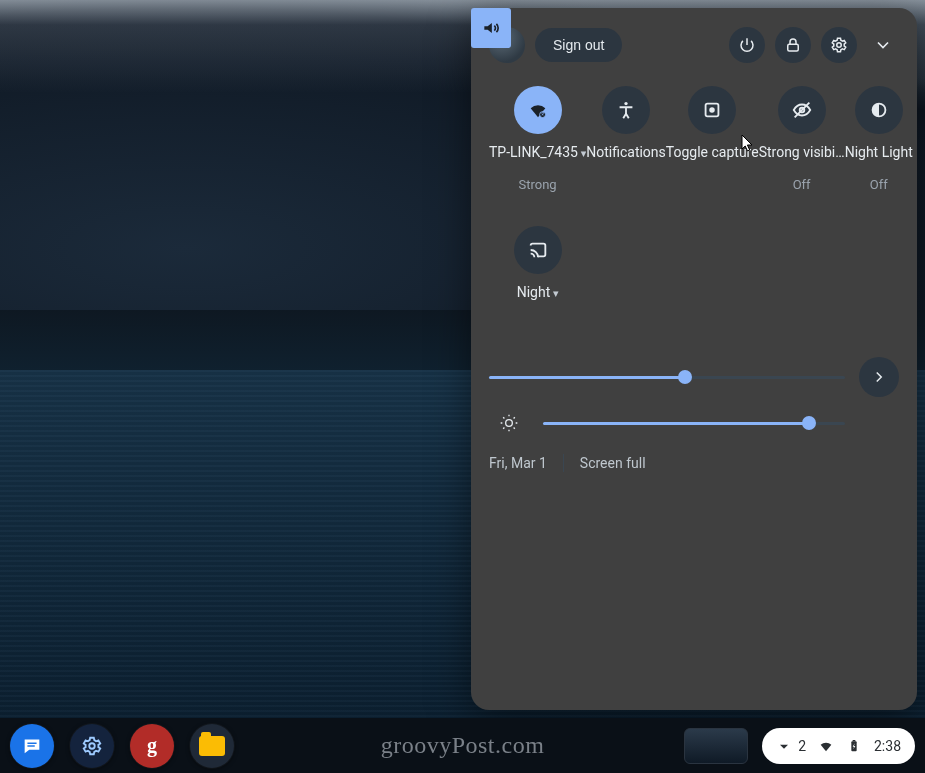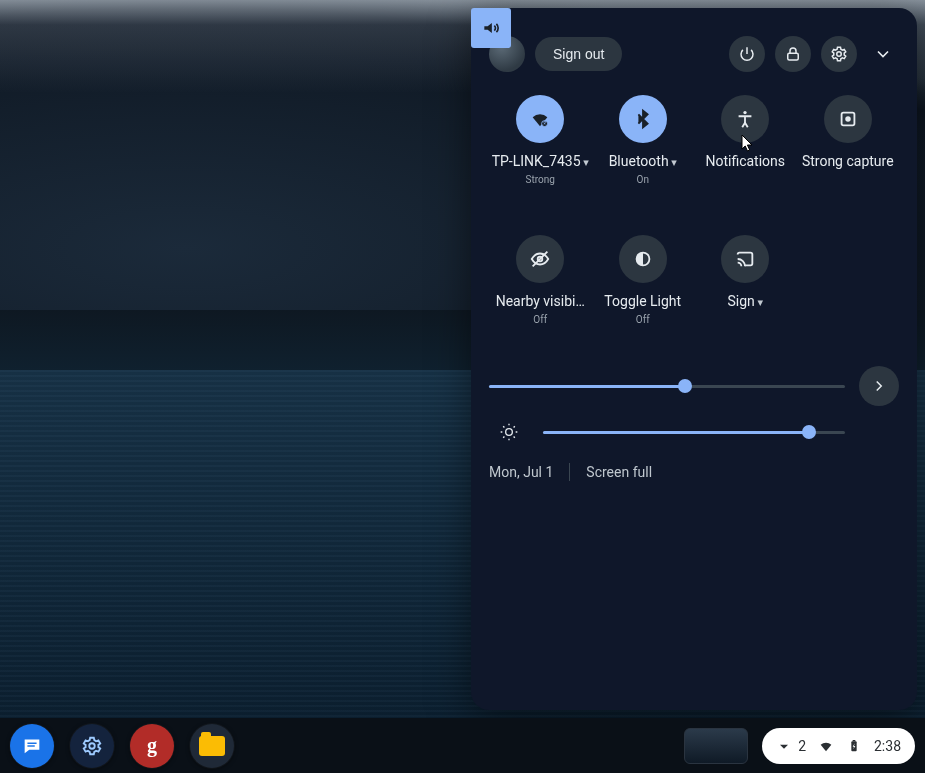--- a/index.html
+++ b/index.html
@@ -31,24 +31,24 @@
       linear-gradient(to bottom, #163044 0%, #0b1e2e 100%);
   }
 
   
   .panel {
     position: absolute;
     right: 8px;
     top: 8px;
     width: 446px;
     height: 702px;
-    background: #0f172a;
+    background: #404040;
     border-radius: 18px;
     color: #d7dde3;
-    padding: 25px 18px 16px;
+    padding: 16px 18px 16px;
     box-shadow: 0 10px 40px rgba(0,0,0,0.5);
     display: flex; flex-direction: column;
   }
   .panel-header {
     display:flex; align-items:center; gap:10px; height:42px;
   }
   .avatar {
     width:36px; height:36px; border-radius:50%;
     background: radial-gradient(circle at 35% 30%, #5b6a76 0%, #2f3a44 70%);
     flex: none;
@@ -62,39 +62,39 @@
     display:flex; align-items:center; justify-content:center; cursor:pointer;
   }
   .hicon svg { width:18px; height:18px; stroke:#e6ebef; fill:none; stroke-width:2; }
   .spacer { flex:1; }
   .chev { cursor:pointer; width:32px; height:32px; display:flex; align-items:center; justify-content:center;}
   .chev svg { width:20px; height:20px; stroke:#e6ebef; stroke-width:2; fill:none;}
 
   .tiles {
     margin-top: 14px;
     display:grid;
-    grid-template-columns: repeat(4, 1fr);
+    grid-template-columns: repeat(5, 1fr);
     grid-auto-rows: 128px;
     row-gap: 12px;
     text-align:center;
   }
   .tile { display:flex; flex-direction:column; align-items:center; justify-content:flex-start; padding-top:6px; cursor:pointer; position:relative;}
   .tile .circle {
     width:48px; height:48px; border-radius:50%;
     display:flex; align-items:center; justify-content:center;
     background:#2c3640;
     margin-bottom:10px;
   }
   .tile.active .circle { background:#8ab4f8; }
   .tile .circle svg { width:22px; height:22px; }
   .tile.active .circle svg { stroke:#1a2129; fill:#1a2129; }
   .tile:not(.active) .circle svg { stroke:#e6ebef; fill:none; stroke-width:2; }
   .tile .title { font-size:14px; color:#e6ebef; line-height:1.2; max-width:120px; overflow:hidden; text-overflow:ellipsis; white-space:nowrap;}
   .tile .title .caret::after { content:" ▾"; font-size:11px; color:#c2c9d1;}
-  .tile .sub { font-size:10px; color:#9aa3ad; margin-top:4px;}
+  .tile .sub { font-size:13px; color:#9aa3ad; margin-top:16px;}
 
   .tooltip {
     position:absolute; top:146px; left:186px;
     background:#e9eaec; color:#2a2d30; font-size:13px;
     padding:4px 8px; border-radius:2px; white-space:nowrap;
     box-shadow: 0 2px 6px rgba(0,0,0,.4);
   }
   .cursor {
     position:absolute; top:126px; left:270px; width:14px; height:20px;
   }
@@ -218,82 +218,73 @@
             <path d="M12 20l8-10a12 12 0 0 0-16 0z" fill="#1a2129" stroke="none"></path>
             <circle cx="17" cy="17" r="3.2" fill="#1a2129" stroke="#8ab4f8" stroke-width="1"></circle>
             <rect x="15.7" y="16" width="2.6" height="2.2" rx=".4" fill="#8ab4f8"></rect>
             <path d="M16.3 16v-.7a.9.9 0 0 1 1.8 0V16" stroke="#8ab4f8" stroke-width=".9" fill="none"></path>
           </svg>
       </div>
       <div class="title"><span class="caret">TP-LINK_7435</span></div>
       <div class="sub">Strong</div>
     </div>
 
-    <div class="tile active">
-      <div class="circle">
-        <svg viewBox="0 0 24 24" stroke="#1a2129" fill="none" stroke-width="2">
-            <path d="M7 7l10 10-5 4V3l5 4L7 17"></path>
-          </svg>
-      </div>
-      <div class="title"><span class="caret">Bluetooth</span></div>
-      <div class="sub">On</div>
-    </div>
 
     <div class="tile">
       <div class="circle">
         <svg viewBox="0 0 24 24">
             <circle cx="12" cy="5" r="1.8" fill="#e6ebef" stroke="none"></circle>
             <path d="M5 9h14M12 9v7m0 0l-3 5m3-5l3 5"></path>
           </svg>
       </div>
       <div class="title">Notifications</div>
     </div>
 
 
     <div class="tile">
       <div class="circle">
         <svg viewBox="0 0 24 24">
             <rect x="5" y="5" width="14" height="14" rx="2"></rect>
             <circle cx="12" cy="12" r="3" fill="#e6ebef" stroke="none"></circle>
           </svg>
       </div>
-      <div class="title">Strong capture</div>
+      <div class="title">Toggle capture</div>
     </div>
 
     <div class="tile">
       <div class="circle">
         <svg viewBox="0 0 24 24">
             <path d="M3 12s3.5-6 9-6 9 6 9 6-3.5 6-9 6-9-6-9-6z"></path>
             <circle cx="12" cy="12" r="2.5"></circle>
             <line x1="4" y1="20" x2="20" y2="4"></line>
           </svg>
       </div>
-      <div class="title">Nearby visibi…</div>
+      <div class="title">Strong visibi…</div>
       <div class="sub">Off</div>
     </div>
 
     <div class="tile">
       <div class="circle">
         <svg viewBox="0 0 24 24">
             <circle cx="12" cy="12" r="7"></circle>
             <path d="M12 5a7 7 0 0 0 0 14z" fill="#e6ebef" stroke="none"></path>
           </svg>
       </div>
-      <div class="title">Toggle Light</div>
+      <div class="title">Night Light</div>
       <div class="sub">Off</div>
     </div>
 
     <div class="tile">
       <div class="circle">
         <svg viewBox="0 0 24 24">
             <path d="M4 7a2 2 0 0 1 2-2h12a2 2 0 0 1 2 2v10a2 2 0 0 1-2 2h-6"></path>
             <path d="M4 12a8 8 0 0 1 8 8M4 16a4 4 0 0 1 4 4M4 20h.01"></path>
           </svg>
       </div>
-      <div class="title"><span class="caret">Sign</span></div>
+      <div class="title"><span class="caret">Night</span></div>
     </div>
 
   </div>
 
   <div class="cursor">
     <svg viewBox="0 0 14 20">
         <path d="M1 1l0 14 3.2-3 2.3 5 2.2-1-2.3-5 4.6 0z" fill="#fff" stroke="#000" stroke-width="1"></path>
       </svg>
   </div>
 
@@ -325,21 +316,21 @@
           </svg>
       </div>
       <div class="track" style="margin-right:54px">
         <div class="fill" id="bri-fill" style="width: 88%;"></div>
         <div class="thumb" id="bri-thumb" style="left: 88%;"></div>
       </div>
     </div>
   </div>
 
   <div class="footer">
-    <span>Mon, Jul 1</span>
+    <span>Fri, Mar 1</span>
     <div class="divider"></div>
     <span>Screen full</span>
   </div>
 
 </div>
 
 <div class="shelf">
   <div class="shelf-icons">
     <div class="app blue">
       <svg viewBox="0 0 24 24">
@@ -353,20 +344,21 @@
           <circle cx="12" cy="12" r="3"></circle>
           <path d="M19 12c0-.4 0-.8-.1-1.2l2.1-1.6-2-3.4-2.5 1a7 7 0 0 0-2-1.2L14 3h-4l-.5 2.6a7 7 0 0 0-2 1.2l-2.5-1-2 3.4 2.1 1.6A7 7 0 0 0 5 12c0 .4 0 .8.1 1.2L3 14.8l2 3.4 2.5-1a7 7 0 0 0 2 1.2L10 21h4l.5-2.6a7 7 0 0 0 2-1.2l2.5 1 2-3.4-2.1-1.6c.1-.4.1-.8.1-1.2z"></path>
         </svg>
     </div>
     <div class="app red">g</div>
     <div class="app yellow">
         <div class="folder"></div>
       </div>
   </div>
 
+  <div class="brand">groovyPost.com</div>
 
   <div class="shelf-right">
     <div class="thumb-img"></div>
     <div class="tray">
       <div class="pill">
         <svg viewBox="0 0 24 24">
             <path d="M12 16l-6-6h12z"></path>
           </svg>
         <span>2</span>
       </div>

